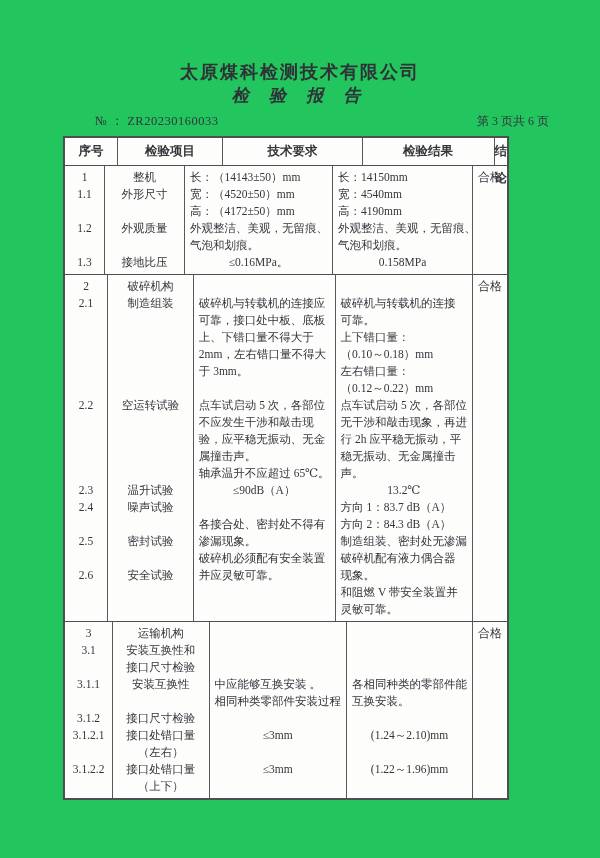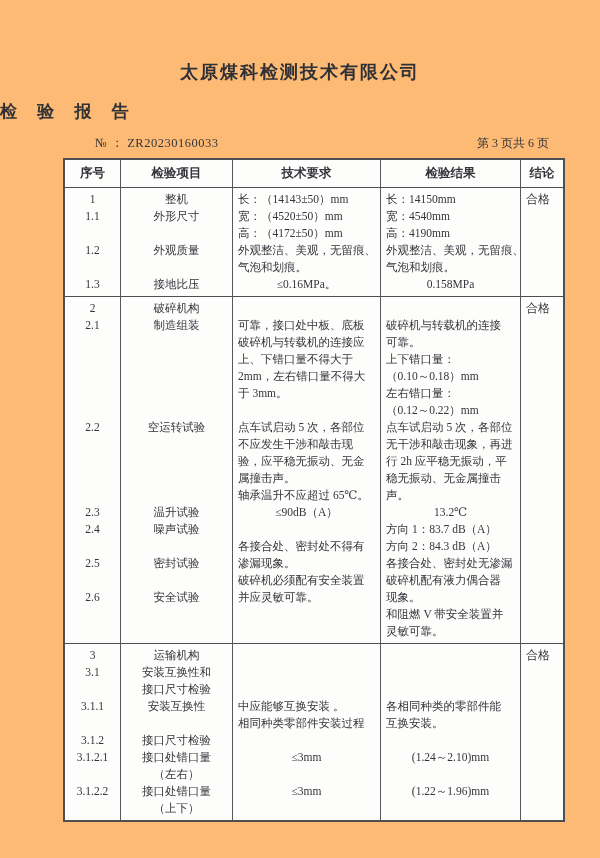--- a/index.html
+++ b/index.html
@@ -5,53 +5,54 @@
   html,body{margin:0;padding:0;}
   body{
     width:600px;height:858px;
     background:#e9e9e7;
     font-family:"Liberation Serif","DejaVu Serif",serif;
     color:#33353a;
   }
   .page{
     position:relative;
     width:600px;height:858px;
-    background:#fdba74;
+    background:#22c55e;
     overflow:hidden;
   }
   .company{
     margin-top:60px;
     text-align:center;
     font-size:18px;
     font-weight:bold;
     letter-spacing:2px;
     color:#2f3136;
   }
   .title{
-    margin-top:16px;
+    text-align:center;
     font-size:17px;
     font-weight:bold;
     letter-spacing:8px;
     color:#2f3136;
+    font-style:italic;
   }
   .meta{
     width:502px;
-    margin:12px 0 6px 63px;
+    margin:6px 0 6px 63px;
     display:flex;
     justify-content:space-between;
     align-items:flex-end;
     box-sizing:border-box;
     padding-left:32px;
     padding-right:16px;
     font-size:12.5px;
   }
   .report-no span{letter-spacing:0.5px;}
   .page-ind{font-size:12px;}
   .rtable{
-    width:502px;
+    width:446px;
     margin-left:63px;
     border:2px solid #4c4f54;
     box-sizing:border-box;
     background:#fdfdfc;
   }
   .thead{display:flex;border-bottom:1.6px solid #4c4f54;}
   .th{
     height:27px;line-height:27px;
     font-weight:bold;font-size:12.5px;
     text-align:center;
@@ -180,22 +181,22 @@
           <div class="line">噪声试验</div>
           <div class="line">&nbsp;</div>
           <div class="line">密封试验</div>
           <div class="line">&nbsp;</div>
           <div class="line">安全试验</div>
           <div class="line">&nbsp;</div>
           <div class="line">&nbsp;</div>
         </div>
       <div class="col w-req vline">
           <div class="line">&nbsp;</div>
+          <div class="line">破碎机与转载机的连接应</div>
           <div class="line">可靠，接口处中板、底板</div>
-          <div class="line">破碎机与转载机的连接应</div>
           <div class="line">上、下错口量不得大于</div>
           <div class="line">2mm，左右错口量不得大</div>
           <div class="line">于 3mm。</div>
           <div class="line">&nbsp;</div>
           <div class="line">点车试启动 5 次，各部位</div>
           <div class="line">不应发生干涉和敲击现</div>
           <div class="line">验，应平稳无振动、无金</div>
           <div class="line">属撞击声。</div>
           <div class="line">轴承温升不应超过 65℃。</div>
           <div class="line c">≤90dB（A）</div>
@@ -215,21 +216,21 @@
           <div class="line">左右错口量：</div>
           <div class="line">（0.12～0.22）mm</div>
           <div class="line">点车试启动 5 次，各部位</div>
           <div class="line">无干涉和敲击现象，再进</div>
           <div class="line">行 2h 应平稳无振动，平</div>
           <div class="line">稳无振动、无金属撞击</div>
           <div class="line">声。</div>
           <div class="line c">13.2℃</div>
           <div class="line">方向 1：83.7 dB（A）</div>
           <div class="line">方向 2：84.3 dB（A）</div>
-          <div class="line">各接合处、密封处无渗漏</div>
+          <div class="line">制造组装、密封处无渗漏</div>
           <div class="line">破碎机配有液力偶合器</div>
           <div class="line">现象。</div>
           <div class="line">和阻燃 V 带安全装置并</div>
           <div class="line">灵敏可靠。</div>
         </div>
       <div class="col w-concl concl">
         <div class="line">合格</div>
       </div>
     </div>
 

